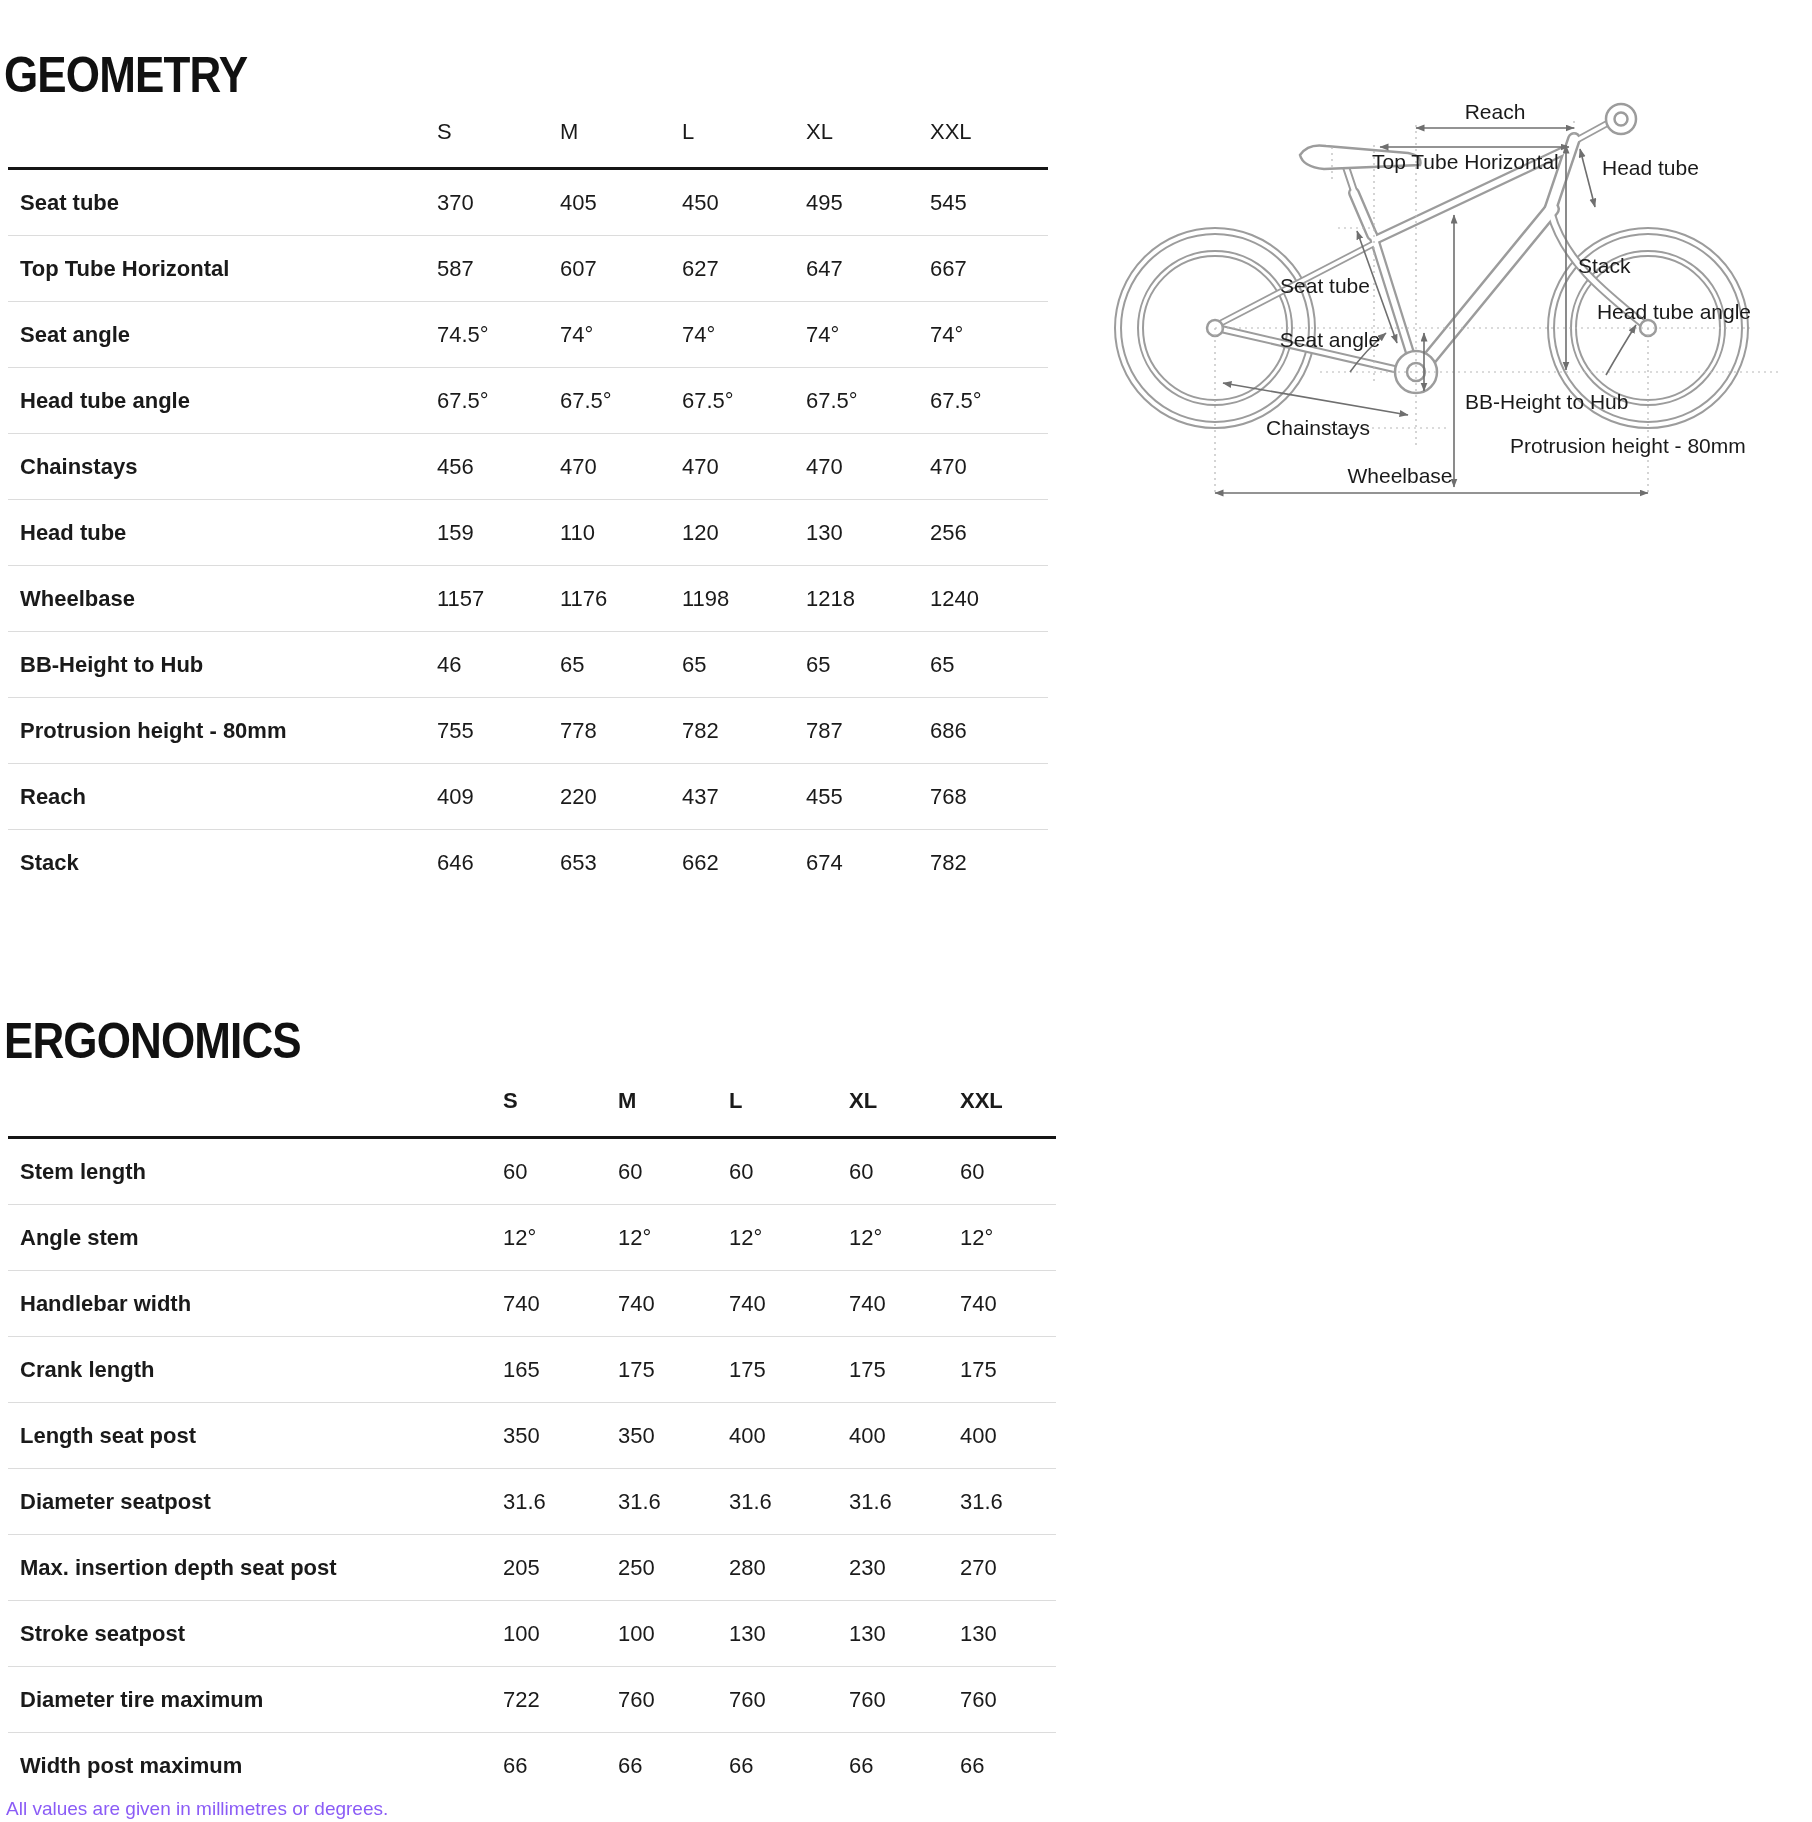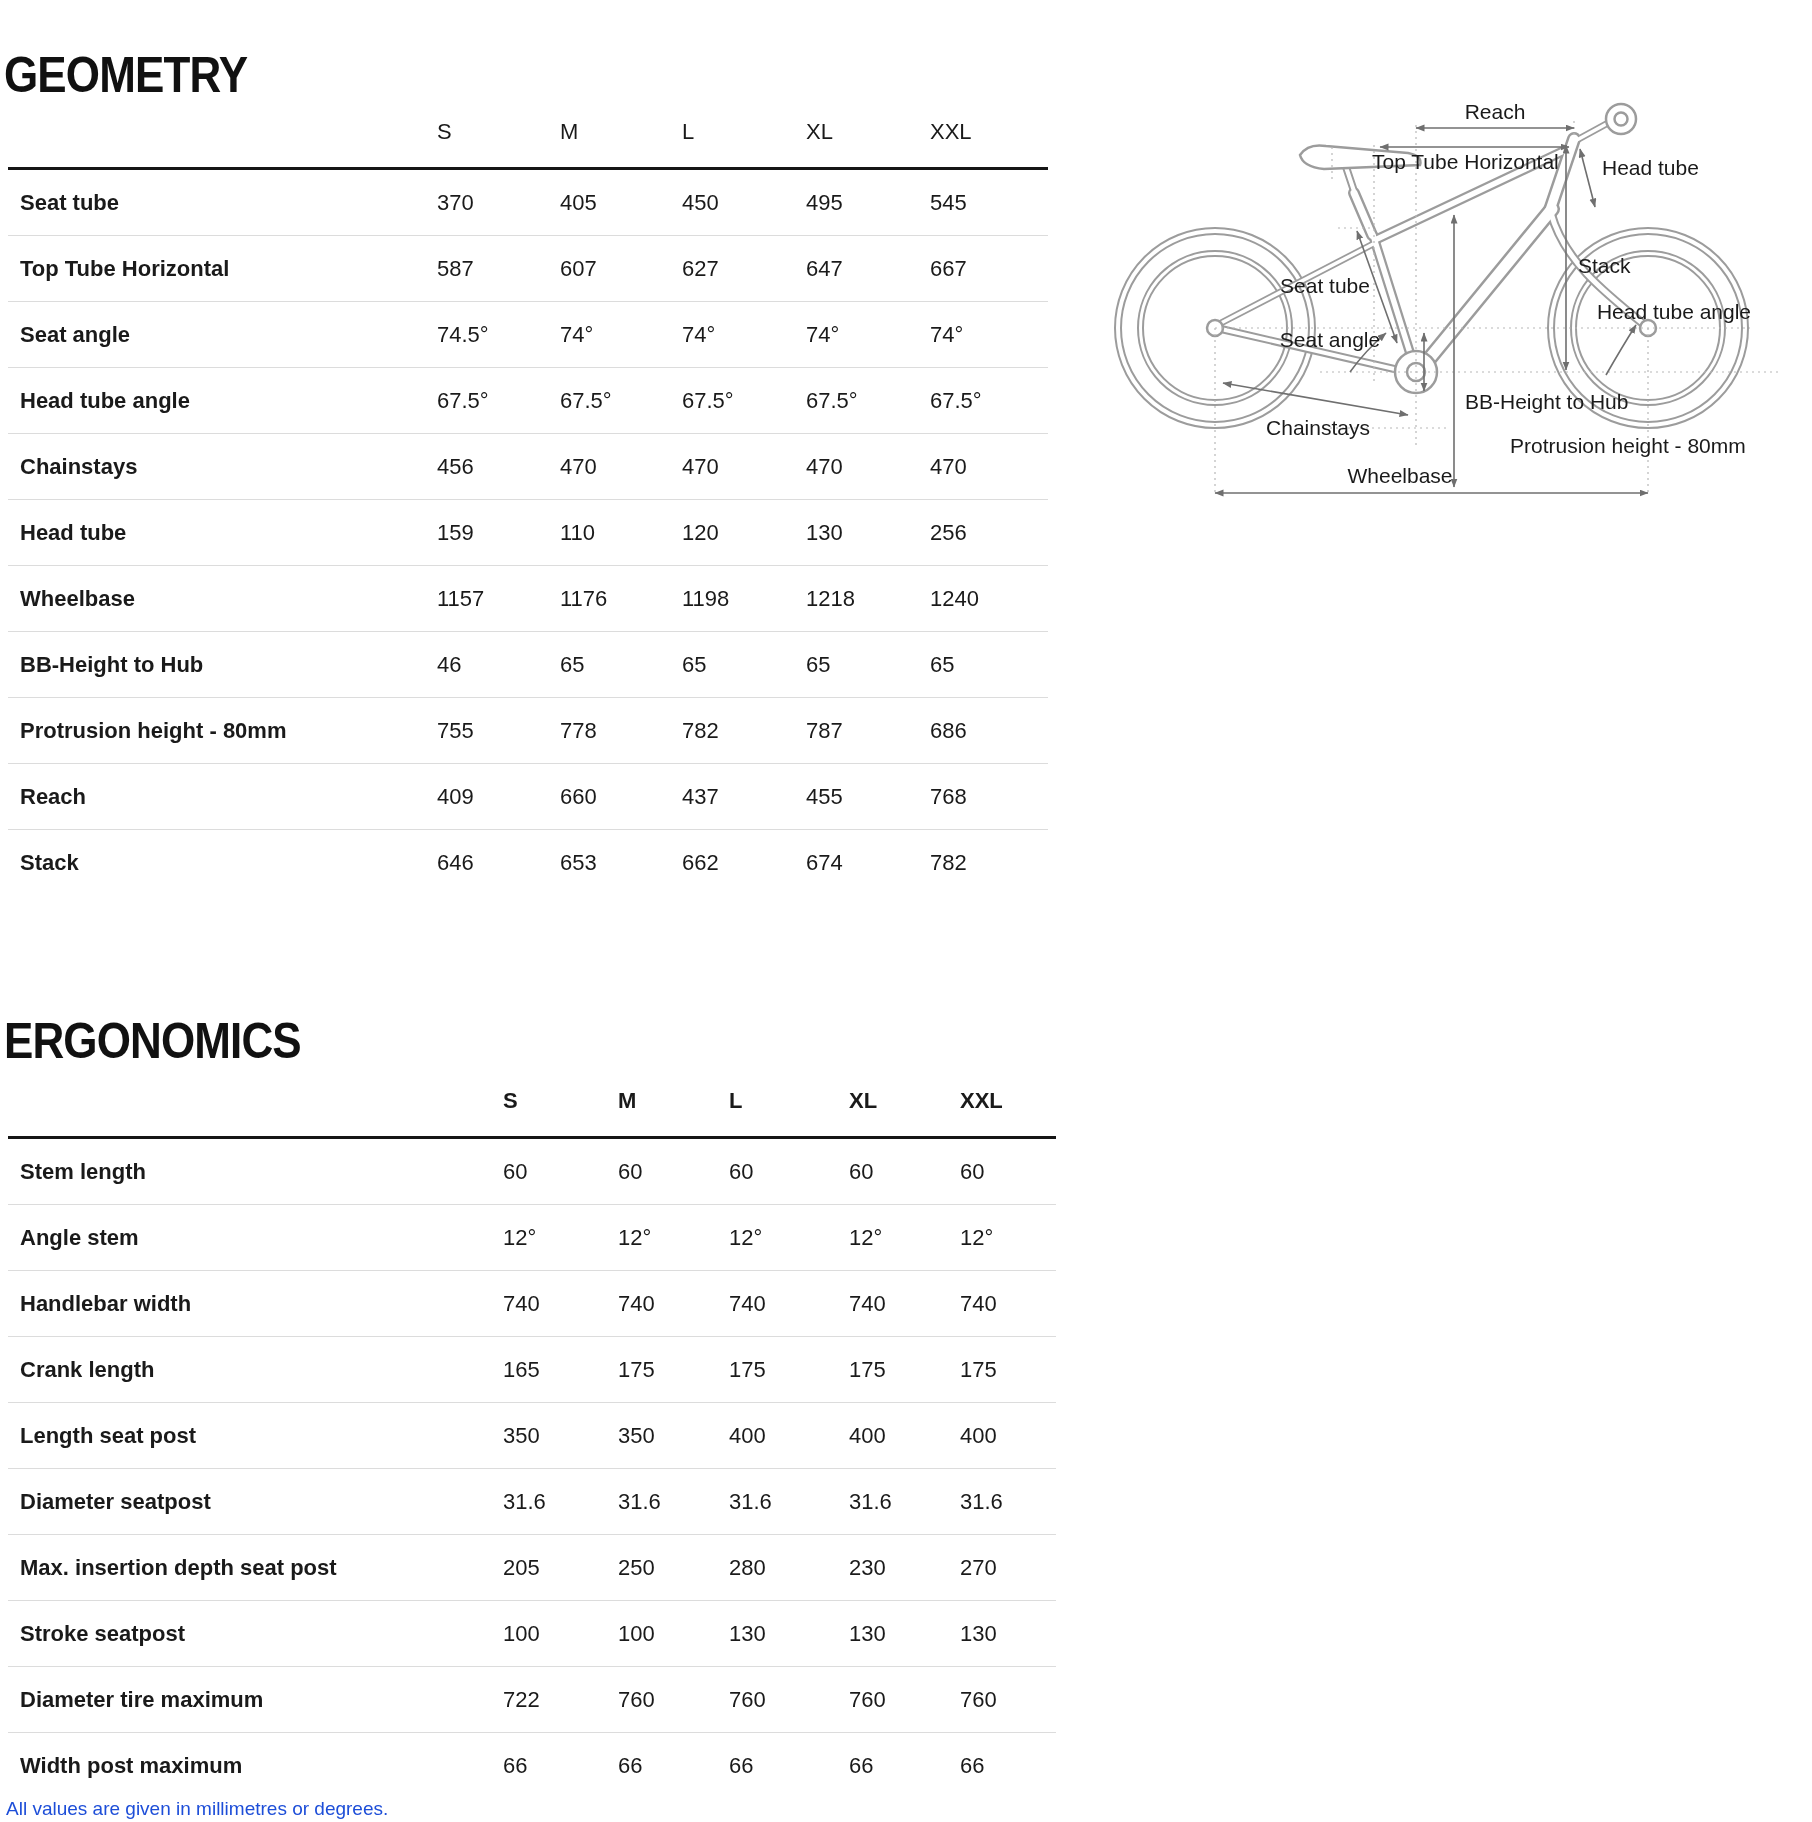--- a/index.html
+++ b/index.html
@@ -14,21 +14,21 @@
   .ergo-grid{display:grid;grid-template-columns:495px 115px 111px 120px 111px 1fr;align-items:center}
   .thead{border-bottom:3px solid #151515}
   #geo-table .thead{height:71px}
   #ergo-table .thead{height:70px}
   #geo-table .th{font-weight:400;font-size:22px}
   #ergo-table .th{font-weight:700;font-size:22px}
   .row{height:65px;border-bottom:1px solid #dcdcdc}
   .tbody .row:last-child{border-bottom:none}
   .row-label{font-weight:700;font-size:22px;padding-left:12px}
   .cell{font-size:22px}
-  #footnote{position:absolute;left:6px;top:1798px;font-size:19px;color:#1d4ed8}
+  #footnote{position:absolute;left:6px;top:1798px;font-size:19px;color:#8b5cf6}
   #diagram{position:absolute;left:1090px;top:85px;width:722px;height:440px}
   #diagram text{font-size:21px;fill:#1a1a1a}
   .wheel{stroke:#9c9c9c;stroke-width:2;fill:none}
   .tube-o{stroke:#9c9c9c;fill:none;stroke-linecap:round}
   .tube-i{stroke:#fff;fill:none;stroke-linecap:round}
   .part{fill:#fff;stroke:#9c9c9c;stroke-width:2.5}
   .dash{stroke:#b8b8b8;stroke-width:1.2;stroke-dasharray:2 4;fill:none}
   .arr{stroke:#6f6f6f;stroke-width:1.6;fill:none}
 </style>
 </head>
@@ -114,21 +114,21 @@
         <div class="row-label">Protrusion height - 80mm</div>
         <div class="cell">755</div>
         <div class="cell">778</div>
         <div class="cell">782</div>
         <div class="cell">787</div>
         <div class="cell">686</div>
       </div>
       <div class="row geo-grid">
         <div class="row-label">Reach</div>
         <div class="cell">409</div>
-        <div class="cell">660</div>
+        <div class="cell">220</div>
         <div class="cell">437</div>
         <div class="cell">455</div>
         <div class="cell">768</div>
       </div>
       <div class="row geo-grid">
         <div class="row-label">Stack</div>
         <div class="cell">646</div>
         <div class="cell">653</div>
         <div class="cell">662</div>
         <div class="cell">674</div>

